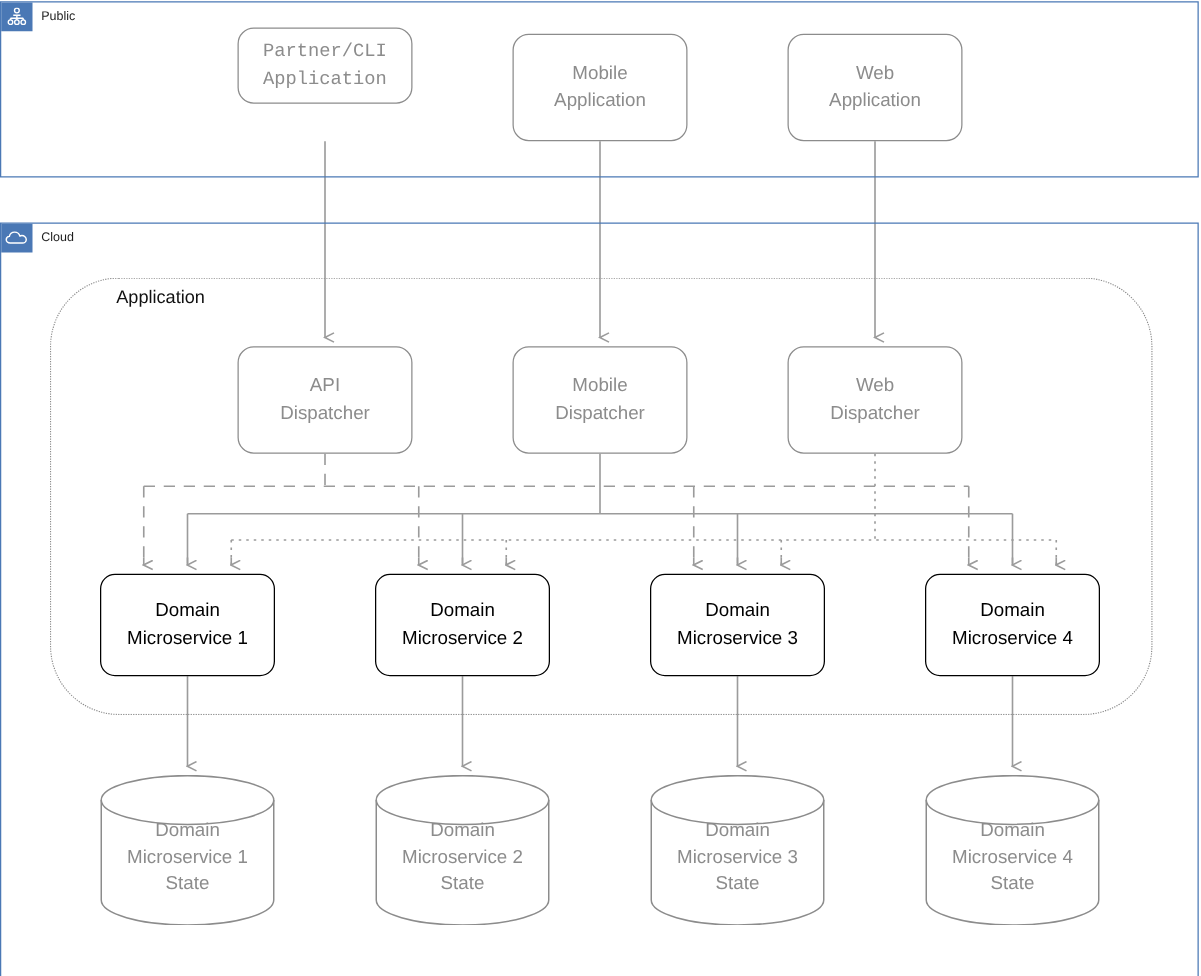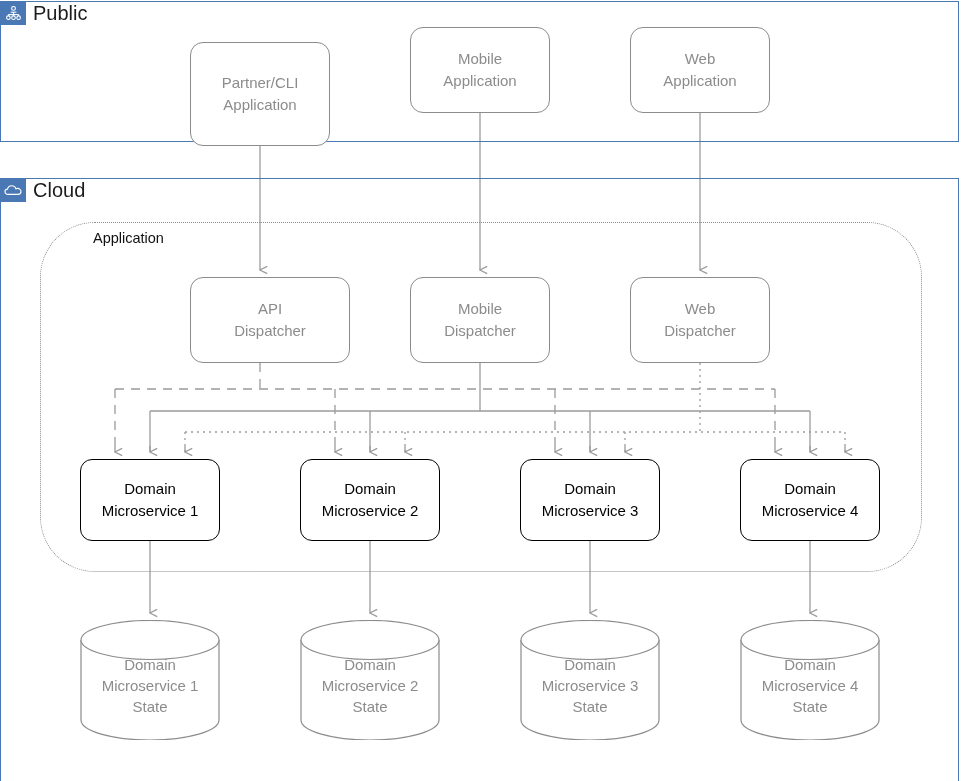--- a/index.html
+++ b/index.html
@@ -38,21 +38,21 @@
   }
   .zone-badge{
     width:25px;height:23px;
     background:#4a78b5;
     display:flex;
     align-items:center;
     justify-content:center;
     box-sizing:border-box;
   }
   .zone-name{
-    font-size:20px;
+    font-size:10px;
     color:#1c1c1c;
     padding-left:7px;
     white-space:nowrap;
     line-height:23px;
   }
 
   
   .group-dotted{
     position:absolute;
     border:1px dotted #8c8c8c;
@@ -205,34 +205,34 @@
                    C17,9.1 15.7,10.4 14,10.4 Z" fill="none" stroke="#ffffff" stroke-width="1.15" stroke-linejoin="round"></path>
         </svg>
       </div>
       <div class="zone-name">Cloud</div>
     </div>
   </div>
 
   <div class="group-dotted" id="group-application" style="left: 40px; top: 222px; width: 882px; height: 350px;"></div>
   <div class="group-title" id="group-application-title" style="left: 93px; top: 230px;">Application</div>
 
-  <div class="node" id="node-partner-cli-application" style="left: 190px; top: 42px; width: 140px; height: 104px;">
+  <div class="node" id="node-partner-cli-application" style="left: 190px; top: 22px; width: 140px; height: 61px; font-family: Liberation Mono, monospace;">
     <span class="node-text">Partner/CLI
 Application</span>
   </div>
   <div class="node" id="node-mobile-application" style="left: 410px; top: 27px; width: 140px; height: 86px;">
     <span class="node-text">Mobile
 Application</span>
   </div>
   <div class="node" id="node-web-application" style="left: 630px; top: 27px; width: 140px; height: 86px;">
     <span class="node-text">Web
 Application</span>
   </div>
 
-  <div class="node" id="node-api-dispatcher" style="left: 190px; top: 277px; width: 160px; height: 86px;">
+  <div class="node" id="node-api-dispatcher" style="left: 190px; top: 277px; width: 140px; height: 86px;">
     <span class="node-text">API
 Dispatcher</span>
   </div>
   <div class="node" id="node-mobile-dispatcher" style="left: 410px; top: 277px; width: 140px; height: 86px;">
     <span class="node-text">Mobile
 Dispatcher</span>
   </div>
   <div class="node" id="node-web-dispatcher" style="left: 630px; top: 277px; width: 140px; height: 86px;">
     <span class="node-text">Web
 Dispatcher</span>

